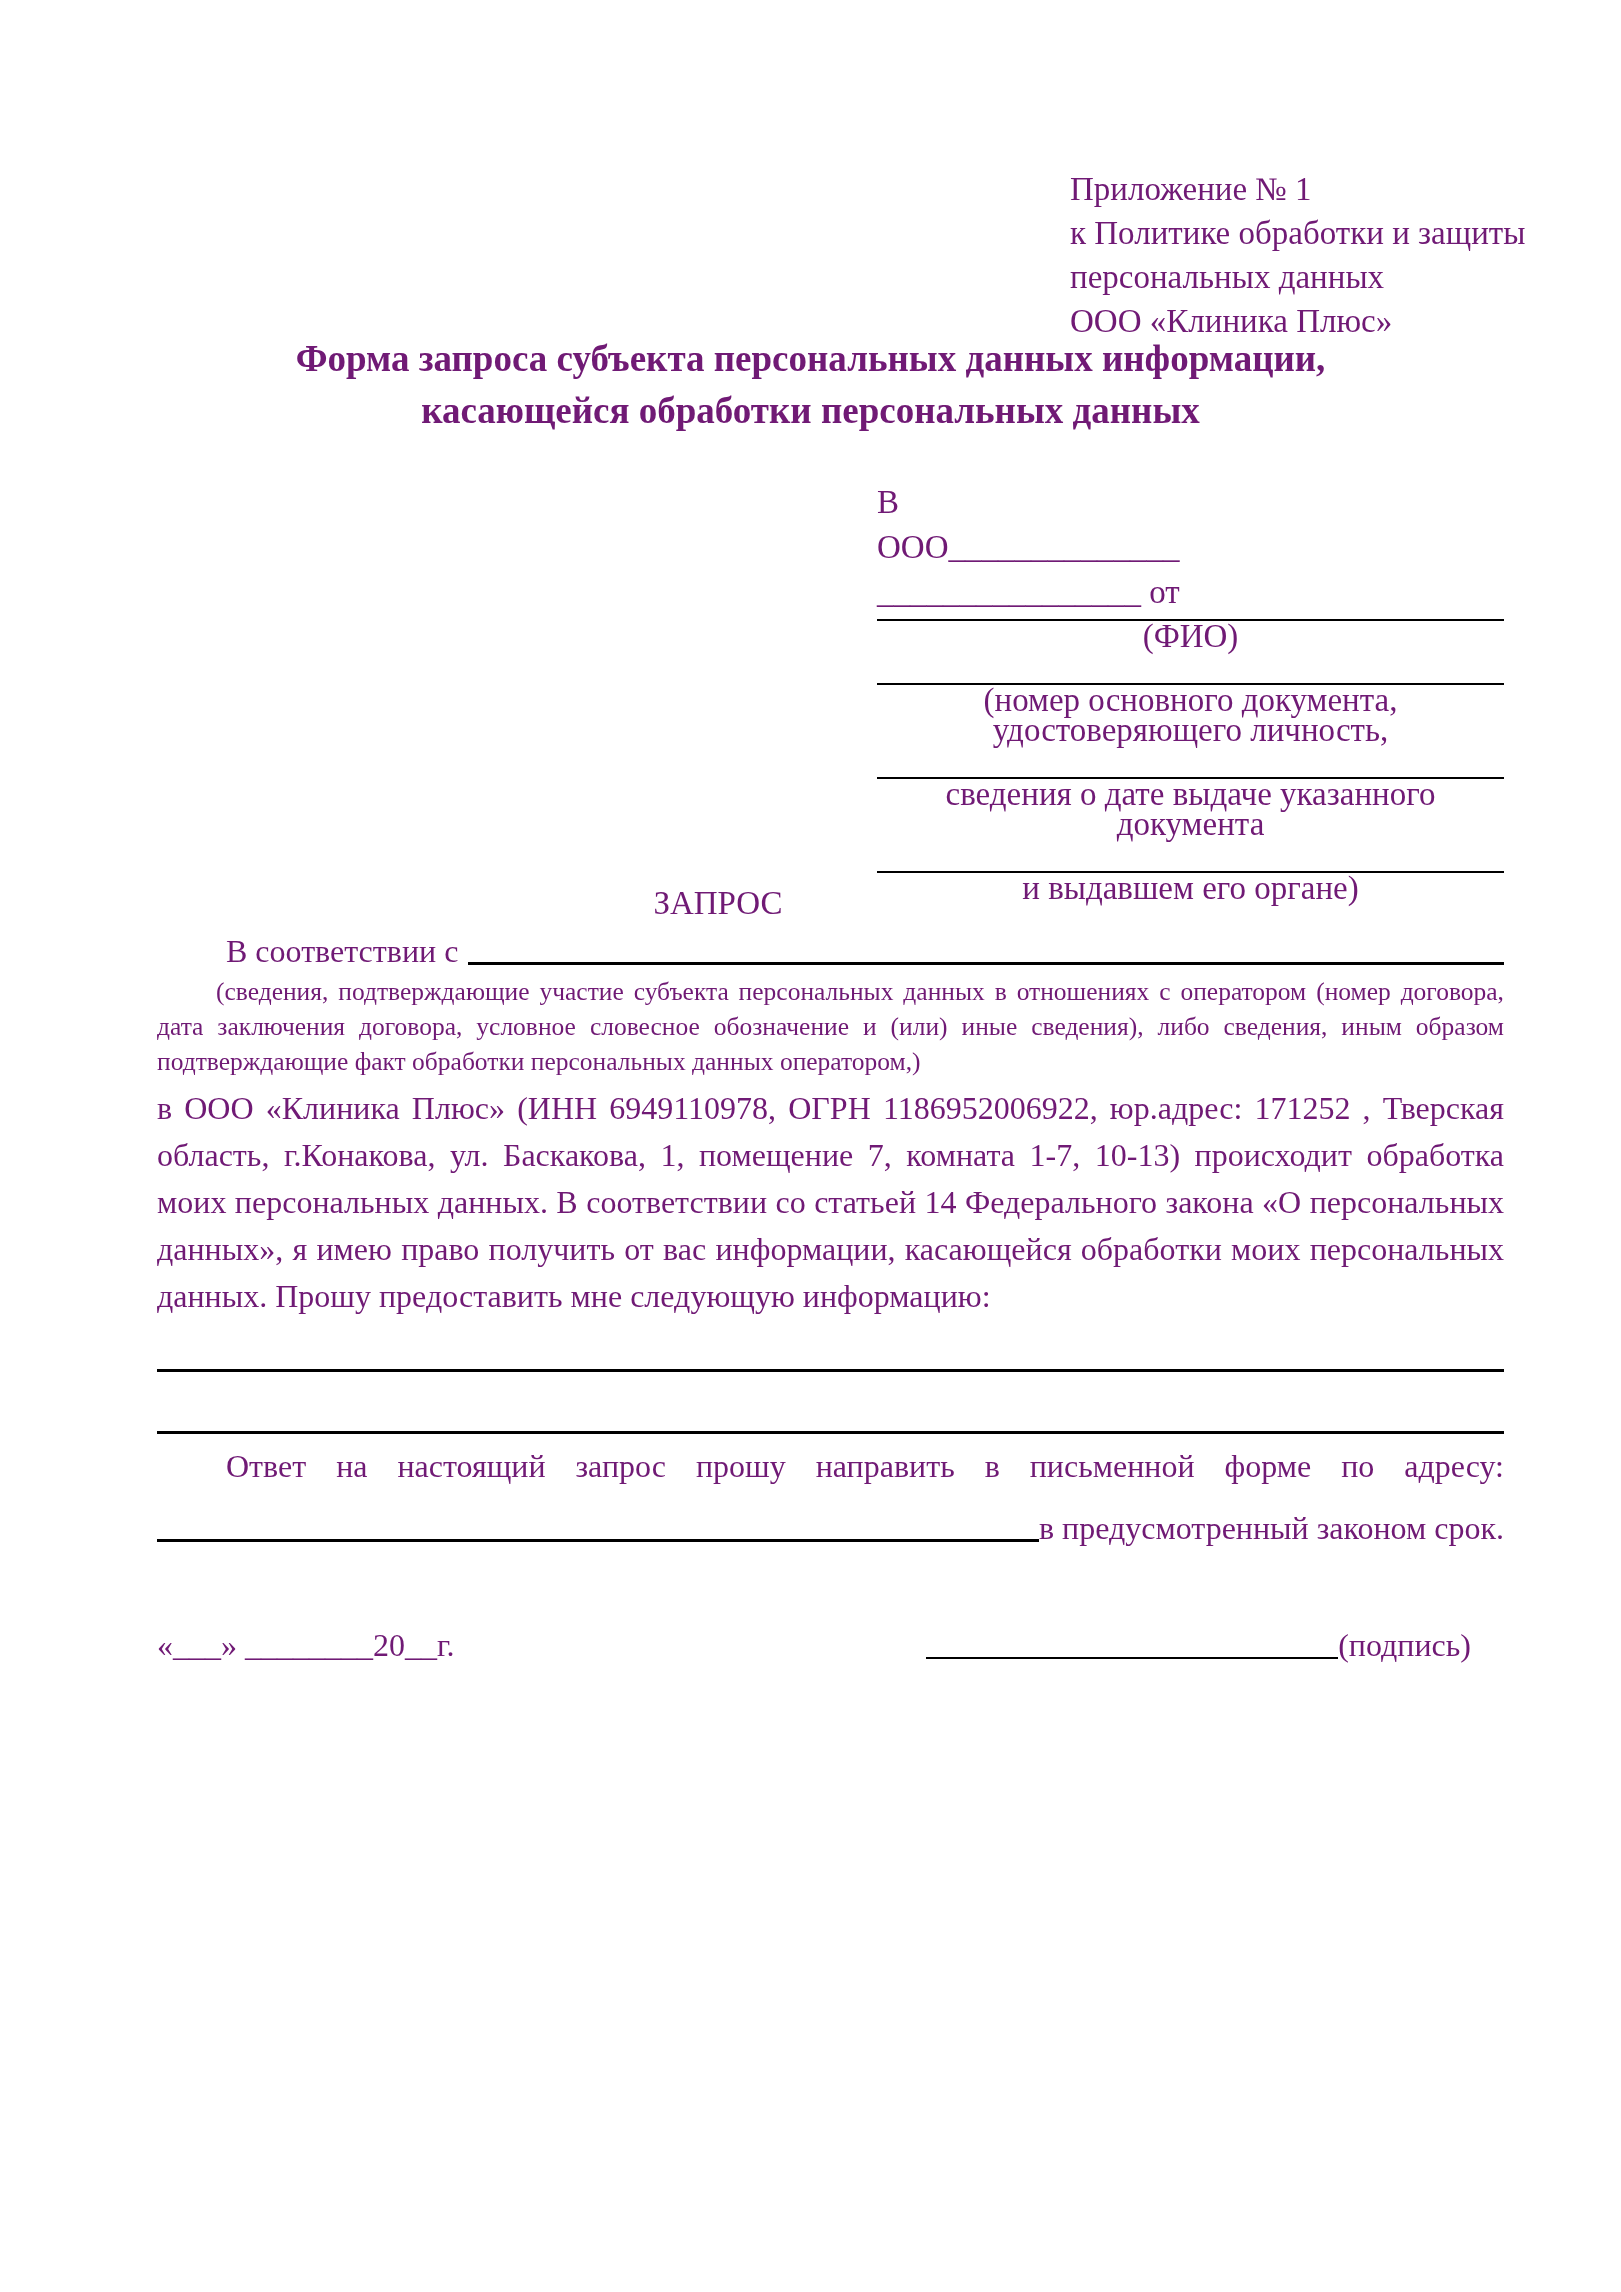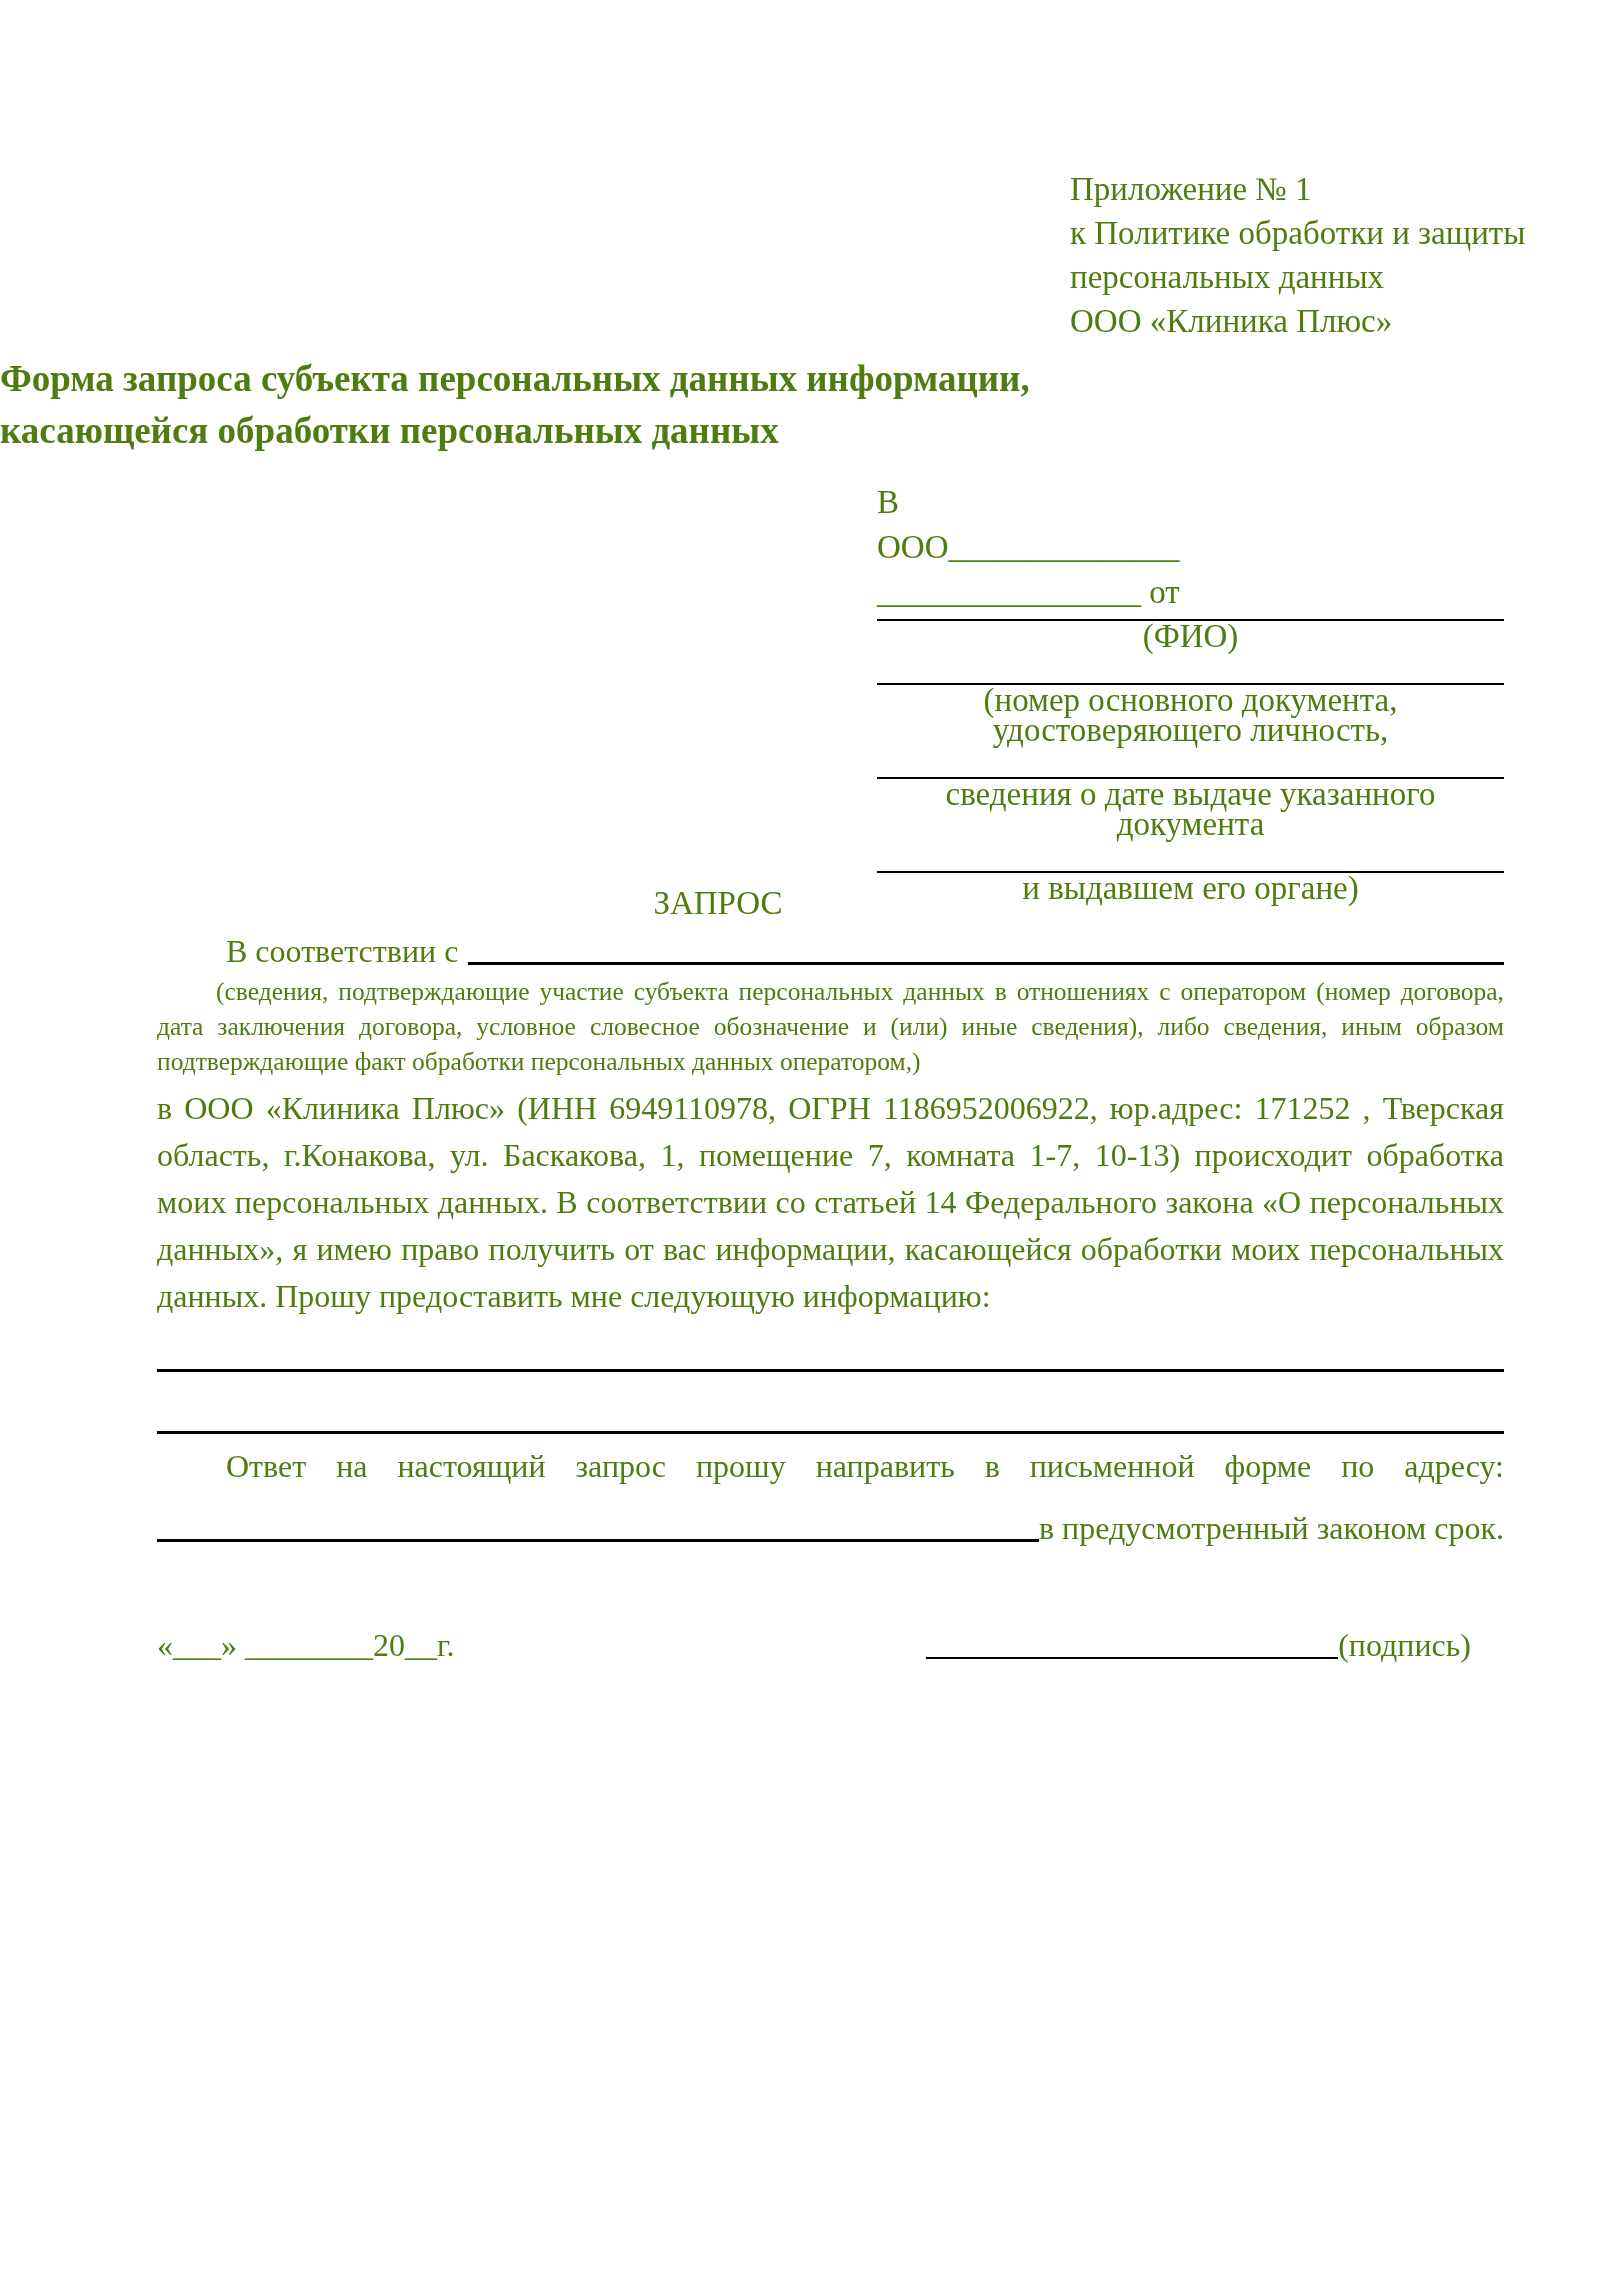--- a/index.html
+++ b/index.html
@@ -1,31 +1,31 @@
 <!DOCTYPE html>
 <html><head>
 <meta charset="utf-8">
 <style>
   html, body { margin: 0; padding: 0; background: #ffffff; }
   .page {
     position: relative;
     width: 1621px;
     height: 2293px;
     background: #ffffff;
-    color: #4d7c0f;
+    color: #701a75;
     font-family: "Liberation Serif", "DejaVu Serif", serif;
     overflow: hidden;
   }
   .abs { position: absolute; }
 
   
   #header-block { left: 1070px; top: 167px; font-size: 33px; line-height: 44px; }
 
   
-  #title-block { left: 0; top: 353px; width: 1621px; 
+  #title-block { left: 0; top: 333px; width: 1621px; text-align: center;
                  font-size: 37px; font-weight: bold; line-height: 52px; }
 
   
   #addressee-block { left: 877px; top: 480px; width: 627px; font-size: 33px; line-height: 45px; }
   .blank-chars { letter-spacing: 0; white-space: nowrap; }
   .rule { height: 0; border-bottom: 2.9px solid #000; }
   .addr-rule { margin-top: 3.9px; }
   .addr-rule2 { margin-top: 32px; }
   .caption { font-size: 33px; line-height: 30px; text-align: center; }
 

